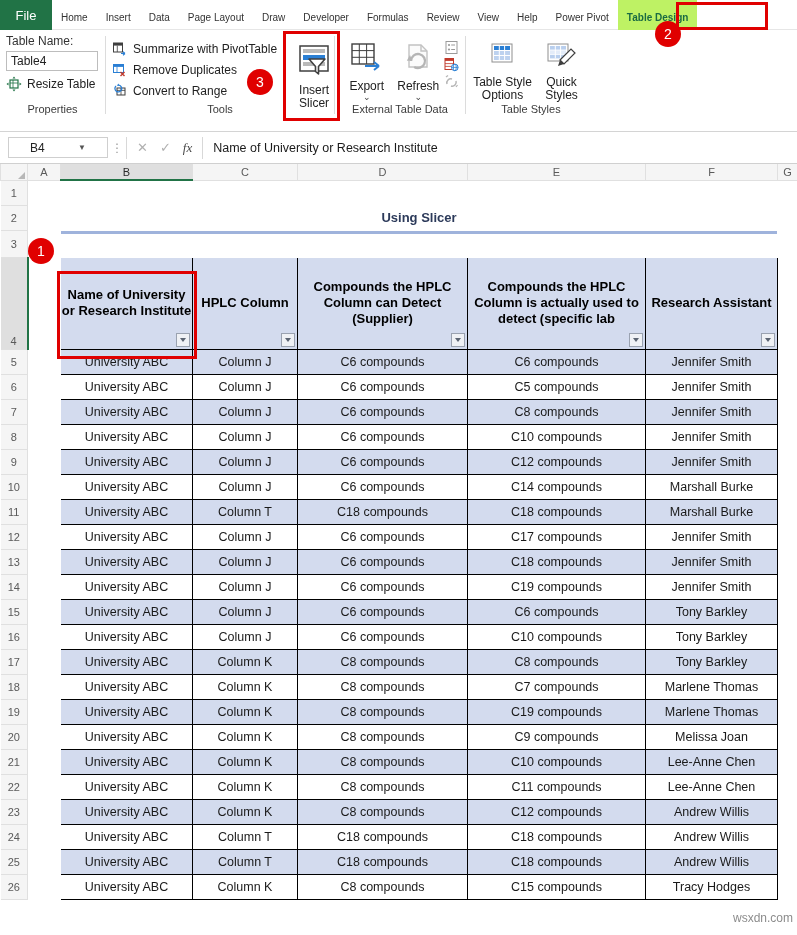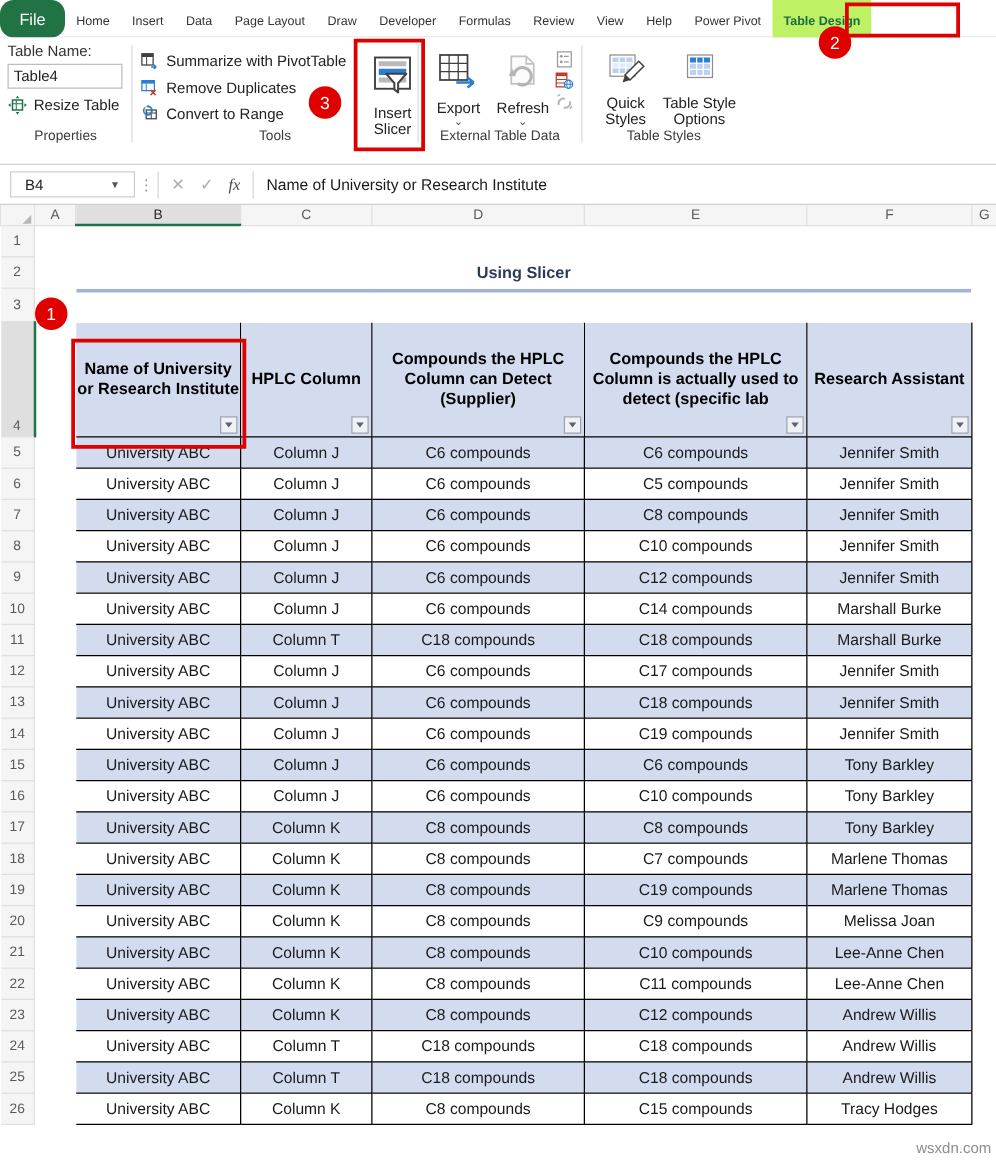--- a/index.html
+++ b/index.html
@@ -21,21 +21,20 @@
     align-items: stretch;
     border-bottom: 1px solid #e6e6e6;
   }
   .tab-file {
     background: #217346;
     color: #ffffff;
     font-size: 13px;
     display: flex; align-items: center; justify-content: center;
     width: 52px;
     height: 30px;
-    border-radius: 11px;
   }
   .tab {
     display: flex; align-items: center;
     padding: 0 9px;
     font-size: 10px;
     color: #333333;
     height: 34px;
     white-space: nowrap;
   }
   .tab.active {
@@ -112,21 +111,21 @@
     height: 32px;
     display: flex; align-items: center;
     background: #ffffff;
     border-bottom: 1px solid #d0d0d0;
     padding: 0 4px;
   }
   .namebox {
     width: 100px; height: 21px;
     border: 1px solid #cfcfcf; background:#fff;
     display:flex; align-items:center; justify-content:space-between;
-    padding: 0 11px;
+    padding: 0 21px;
     font-size: 12px; color:#222;
     margin-left: 4px;
   }
   .namebox .dd { font-size: 8px; color:#555; }
   .fb-dots { width: 18px; text-align:center; color:#9a9a9a; font-size:12px;}
   .fb-btns {
     display:flex; align-items:center; gap:12px;
     border-left: 1px solid #d8d8d8; border-right: 1px solid #d8d8d8;
     height: 22px; padding: 0 10px;
     color: #b0b0b0; font-size: 13px;
@@ -394,49 +393,49 @@
             <line x1="2" y1="3" x2="4" y2="1.5" stroke="#b5b5b5" stroke-width="1.2"></line>
             <line x1="12" y1="13" x2="13.5" y2="11" stroke="#b5b5b5" stroke-width="1.2"></line>
           </svg>
         </span>
       </div>
       <div class="rgroup-label">External Table Data</div>
     </div>
     <div class="rgroup-div"></div>
 
     <div class="rgroup" style="width:130px; display:flex;">
+      <div class="bigbtn" style="width:62px; padding-top:8px;">
+        <span class="ic">
+          <svg width="32" height="30" viewBox="0 0 32 30">
+            <rect x="6" y="2" width="20" height="18" fill="#fff" stroke="#8f8f8f" stroke-width="1"></rect>
+            <rect x="8" y="4" width="16" height="4" fill="#2a7fd4"></rect>
+            <rect x="8" y="9" width="16" height="4" fill="#bdd2ef"></rect>
+            <rect x="8" y="14" width="16" height="4" fill="#bdd2ef"></rect>
+            <line x1="13.3" y1="4" x2="13.3" y2="18" stroke="#fff" stroke-width="1"></line>
+            <line x1="18.6" y1="4" x2="18.6" y2="18" stroke="#fff" stroke-width="1"></line>
+          </svg>
+        </span>
+        <span>Table Style</span>
+        <span>Options</span>
+      </div>
       <div class="bigbtn" style="padding-top:8px;">
         <span class="ic">
           <svg width="34" height="30" viewBox="0 0 34 30">
             <rect x="4" y="2" width="20" height="17" fill="#fff" stroke="#8f8f8f" stroke-width="1"></rect>
             <rect x="6" y="4" width="16" height="3.6" fill="#b9cfee"></rect>
             <rect x="6" y="8.4" width="16" height="3.6" fill="#e3ecf9"></rect>
             <rect x="6" y="12.8" width="16" height="3.6" fill="#b9cfee"></rect>
             <line x1="11.3" y1="4" x2="11.3" y2="16.4" stroke="#fff" stroke-width="1"></line>
             <line x1="16.6" y1="4" x2="16.6" y2="16.4" stroke="#fff" stroke-width="1"></line>
             <path d="M16 18 L27 7 L31 11 L20 22 Z" fill="#fff" stroke="#3f3f3f" stroke-width="1.2"></path>
             <path d="M16 18 L20 22 L14 24 Z" fill="#3f3f3f"></path>
           </svg>
         </span>
         <span>Quick</span>
         <span>Styles</span>
-      </div>
-      <div class="bigbtn" style="width:62px; padding-top:8px;">
-        <span class="ic">
-          <svg width="32" height="30" viewBox="0 0 32 30">
-            <rect x="6" y="2" width="20" height="18" fill="#fff" stroke="#8f8f8f" stroke-width="1"></rect>
-            <rect x="8" y="4" width="16" height="4" fill="#2a7fd4"></rect>
-            <rect x="8" y="9" width="16" height="4" fill="#bdd2ef"></rect>
-            <rect x="8" y="14" width="16" height="4" fill="#bdd2ef"></rect>
-            <line x1="13.3" y1="4" x2="13.3" y2="18" stroke="#fff" stroke-width="1"></line>
-            <line x1="18.6" y1="4" x2="18.6" y2="18" stroke="#fff" stroke-width="1"></line>
-          </svg>
-        </span>
-        <span>Table Style</span>
-        <span>Options</span>
       </div>
       <div class="rgroup-label">Table Styles</div>
     </div>
 
   </div>
 
   <div class="redbox" style="left:283px; top:31px; width:57px; height:90px;"></div>
   <div class="redcircle" style="left:247px; top:69px; width:26px; height:26px;">3</div>
 
   <div class="formula-bar">

